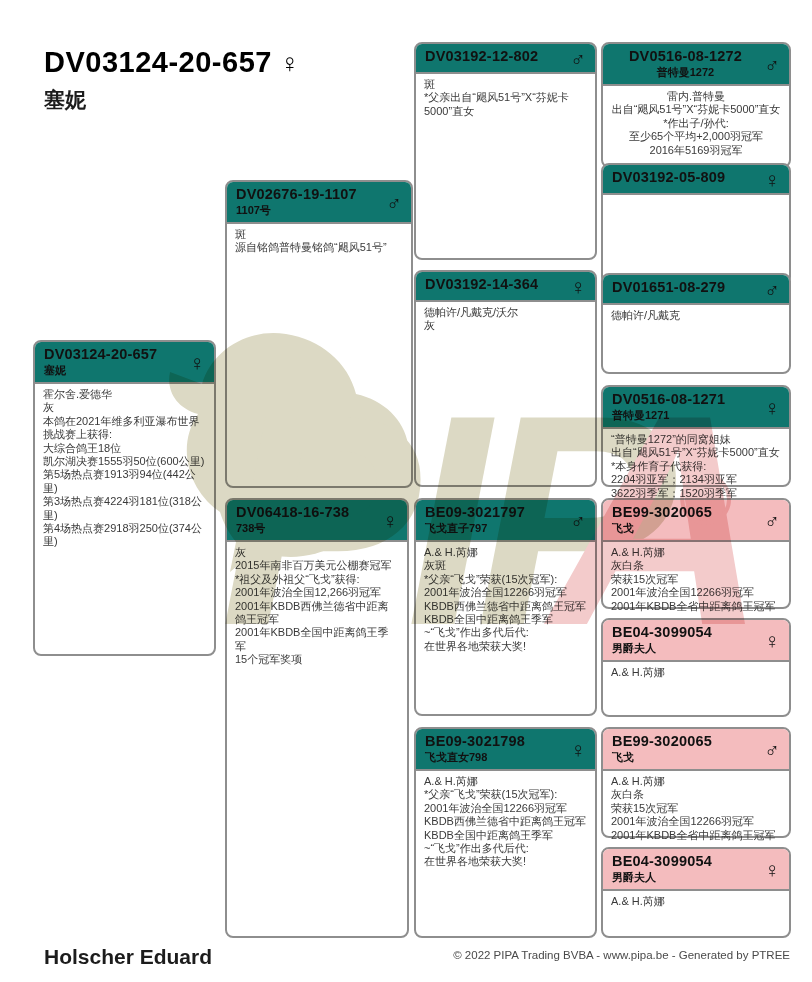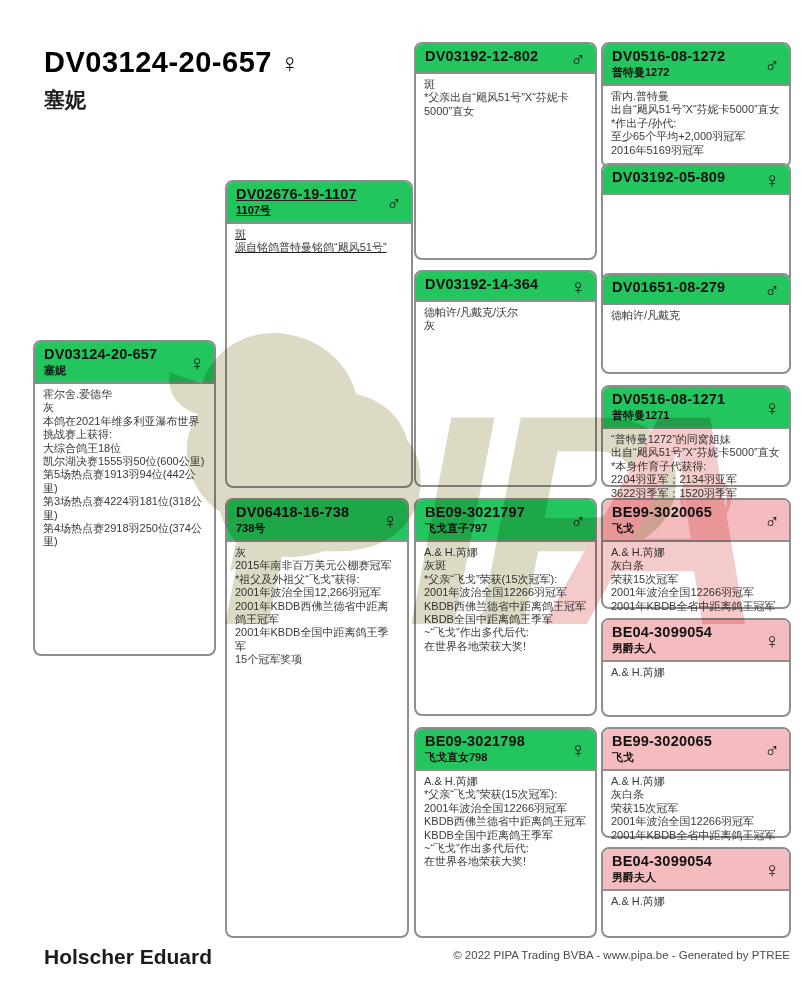--- a/index.html
+++ b/index.html
@@ -25,21 +25,21 @@
     position:absolute; box-sizing:border-box;
     border:2px solid #8e8e8e; border-radius:8px;
     background:#ffffff;
   }
   .box-header {
     position:relative;
     border-bottom:2px solid #8e8e8e;
     padding:4px 30px 4px 9px;
     min-height:20px;
     border-radius:6px 6px 0 0;
-    background:#22c55e;
+    background:#0f766e;
   }
   .box.pink .box-header { background:#f4bcbe; }
   .box-ring  { font-size:14.5px; font-weight:bold; color:#111; letter-spacing:0.2px; }
   .box-name  { font-size:11px; font-weight:bold; color:#111; margin-top:1px; }
   .box-name:empty { display:none; }
   .sex-icon {
     position:absolute; right:9px; top:50%; transform:translateY(-50%);
     font-size:21px; font-weight:bold; color:#111; line-height:1;
   }
   .box-body {
@@ -83,21 +83,21 @@
       <div class="line">灰</div>
       <div class="line">本鸽在2021年维多利亚瀑布世界挑战赛上获得:</div>
       <div class="line">大综合鸽王18位</div>
       <div class="line">凯尔湖决赛1555羽50位(600公里)</div>
       <div class="line">第5场热点赛1913羽94位(442公里)</div>
       <div class="line">第3场热点赛4224羽181位(318公里)</div>
       <div class="line">第4场热点赛2918羽250位(374公里)</div>
     </div>
 </div>
 
-<div class="box" style="left:225px; top:180px; width:188px; height:308px;text-decoration:underline;">
+<div class="box" style="left:225px; top:180px; width:188px; height:308px;">
   <div class="box-header">
     <div class="box-ring">DV02676-19-1107</div>
     <div class="box-name">1107号</div>
     <span class="sex-icon">♂</span>
   </div>
   <div class="box-body">
       <div class="line">斑</div>
       <div class="line">源自铭鸽普特曼铭鸽“飓风51号”</div>
     </div>
 </div>
@@ -171,21 +171,21 @@
       <div class="line">A.&amp; H.芮娜</div>
       <div class="line">*父亲“飞戈”荣获(15次冠军):</div>
       <div class="line">2001年波治全国12266羽冠军</div>
       <div class="line">KBDB西佛兰德省中距离鸽王冠军</div>
       <div class="line">KBDB全国中距离鸽王季军</div>
       <div class="line">~“飞戈”作出多代后代:</div>
       <div class="line">在世界各地荣获大奖!</div>
     </div>
 </div>
 
-<div class="box" style="left:601px; top:42px; width:190px; height:126px;">
+<div class="box" style="left:601px; top:42px; width:190px; height:126px;text-align:center;">
   <div class="box-header">
     <div class="box-ring">DV0516-08-1272</div>
     <div class="box-name">普特曼1272</div>
     <span class="sex-icon">♂</span>
   </div>
   <div class="box-body">
       <div class="line">雷内.普特曼</div>
       <div class="line">出自“飓风51号”X“芬妮卡5000”直女</div>
       <div class="line">*作出子/孙代:</div>
       <div class="line">至少65个平均+2,000羽冠军</div>

